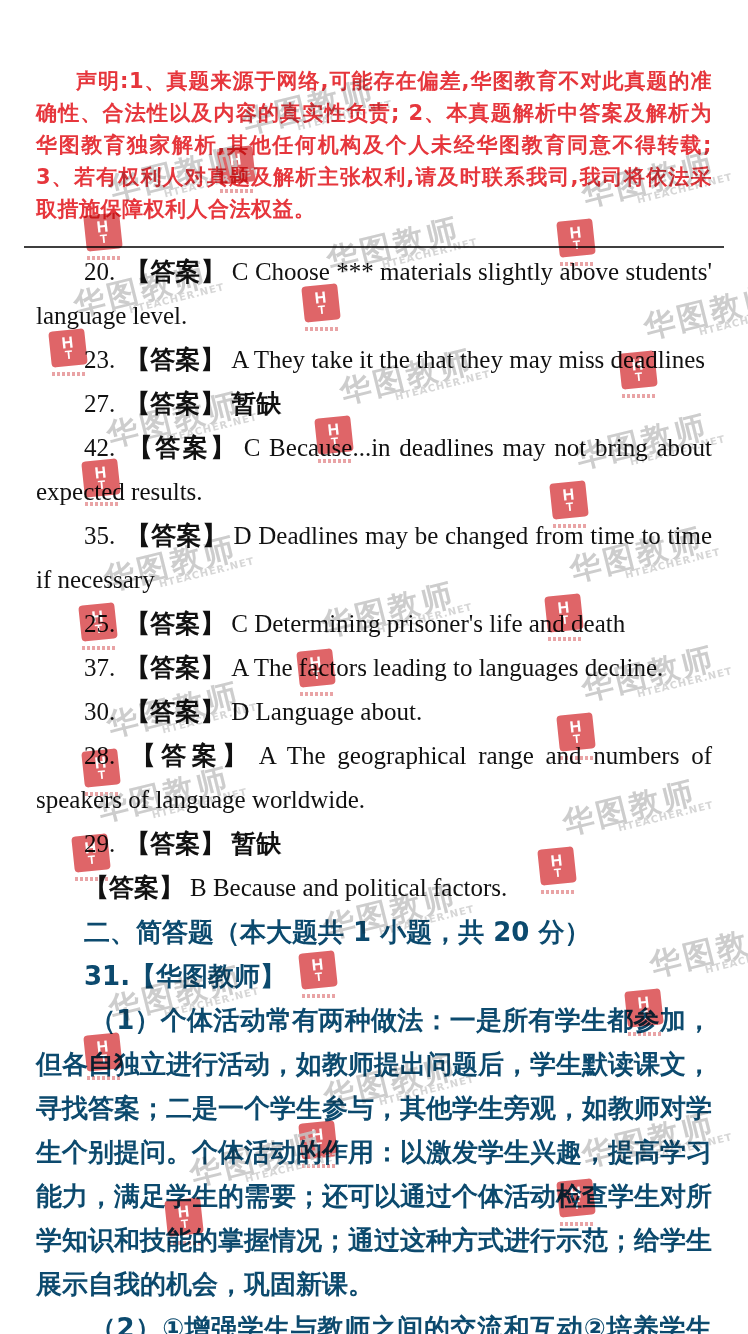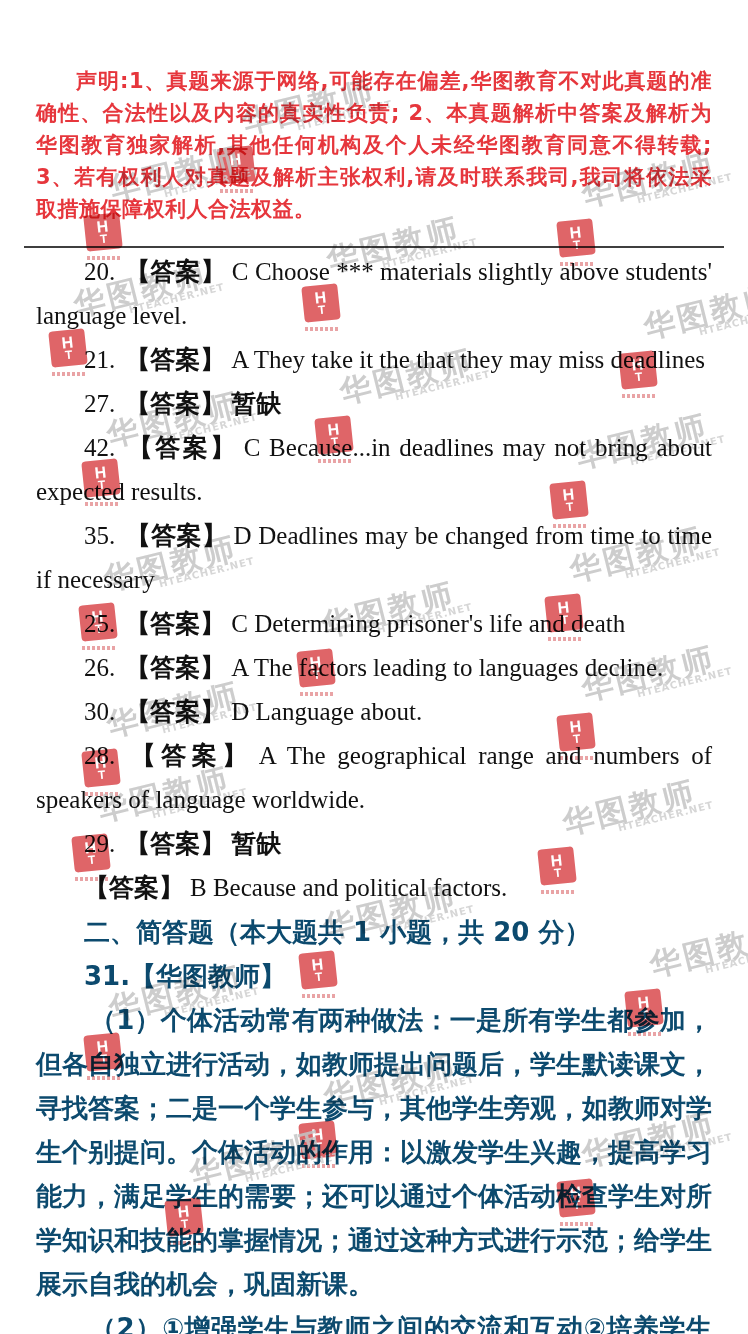--- a/index.html
+++ b/index.html
@@ -127,31 +127,31 @@
 
 <div class="page">
   <div class="inner">
 
     <p class="disclaimer"><span>声明:</span><span>1、真题来源于网络,可能存在偏差,华图教育不对此真题的准确性、合法性以及内容的真实性负责; 2、本真题解析中答案及解析为华图教育独家解析,其他任何机构及个人未经华图教育同意不得转载; 3、若有权利人对真题及解析主张权利,请及时联系我司,我司将依法采取措施保障权利人合法权益。</span></p>
 
     <hr class="rule">
 
     <p class="ans"><span class="num">20.</span><span class="lbl">【答案】</span><span class="txt">C Choose *** materials slightly above students' language level.</span></p>
 
-    <p class="ans"><span class="num">21.</span><span class="lbl">【答案】</span><span class="txt">A They take it the that they may miss deadlines</span></p>
+    <p class="ans"><span class="num">23.</span><span class="lbl">【答案】</span><span class="txt">A They take it the that they may miss deadlines</span></p>
 
     <p class="ans"><span class="num">27.</span><span class="lbl">【答案】</span><span class="txt cn">暂缺</span></p>
 
     <p class="ans"><span class="num">42.</span><span class="lbl">【答案】</span><span class="txt">C Because...in deadlines may not bring about expected results.</span></p>
 
     <p class="ans"><span class="num">35.</span><span class="lbl">【答案】</span><span class="txt">D Deadlines may be changed from time to time if necessary</span></p>
 
     <p class="ans"><span class="num">25.</span><span class="lbl">【答案】</span><span class="txt">C Determining prisoner's life and death</span></p>
 
-    <p class="ans"><span class="num">26.</span><span class="lbl">【答案】</span><span class="txt">A The factors leading to languages decline.</span></p>
+    <p class="ans"><span class="num">37.</span><span class="lbl">【答案】</span><span class="txt">A The factors leading to languages decline.</span></p>
 
     <p class="ans"><span class="num">30.</span><span class="lbl">【答案】</span><span class="txt">D Language about.</span></p>
 
     <p class="ans"><span class="num">28.</span><span class="lbl">【答案】</span><span class="txt">A The geographical range and numbers of speakers of language worldwide.</span></p>
 
     <p class="ans"><span class="num">29.</span><span class="lbl">【答案】</span><span class="txt cn">暂缺</span></p>
 
     <p class="ans"><span class="lbl">【答案】</span><span class="txt">B Because and political factors.</span></p>
 
     <p class="cnp">二、简答题（本大题共 1 小题，共 20 分）</p>

